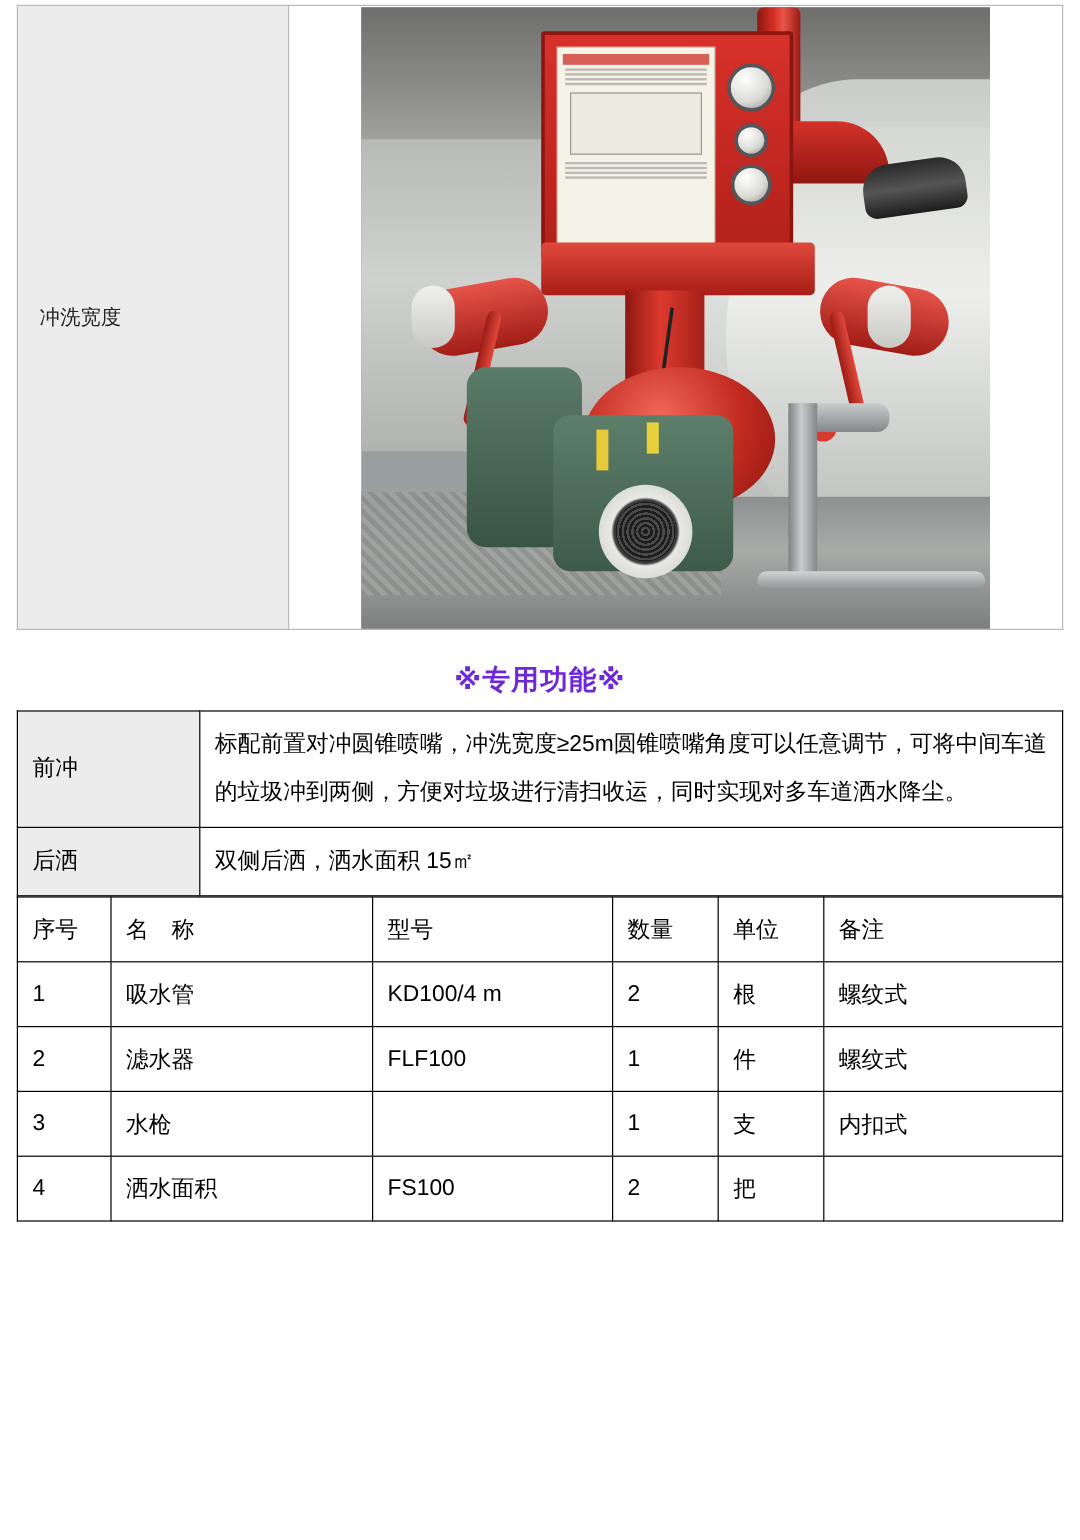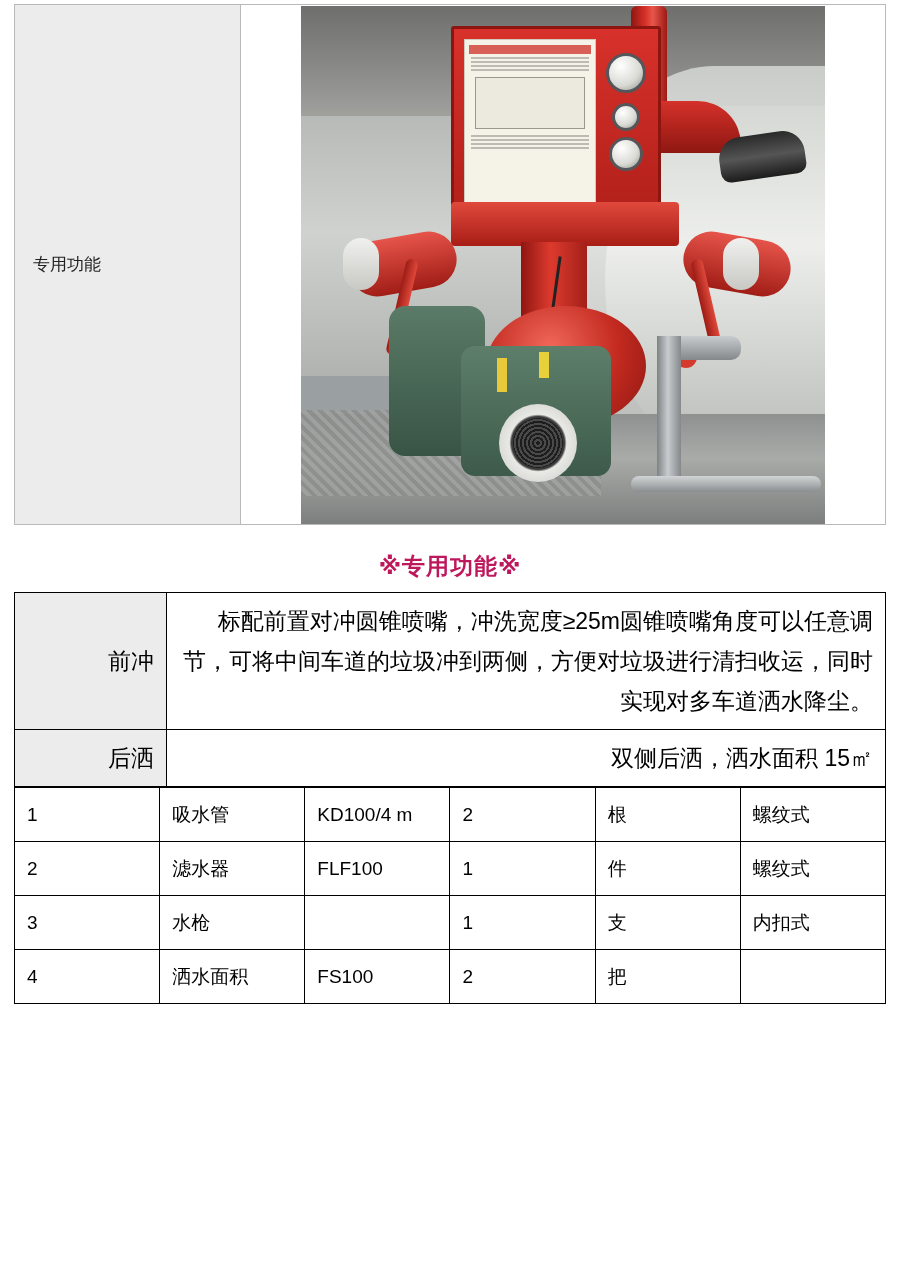--- a/index.html
+++ b/index.html
@@ -239,40 +239,40 @@
   }
   .ph-cable {
     position: absolute; left: 250px; top: 250px; width: 3px; height: 110px;
     background: #222;
     transform: rotate(8deg);
   }
 
   
   .section-title {
     text-align: center;
-    color: #be185d;
+    color: #6d28d9;
     font-size: 23px;
     font-weight: bold;
     margin: 26px 0 10px 0;
     letter-spacing: 1px;
   }
 
   
   table.grid {
     width: 872px;
     border-collapse: collapse;
     table-layout: fixed;
   }
   table.grid td, table.grid th {
     border: 1px solid #000;
     padding: 8px 12px;
-    font-size: 23px;
+    font-size: 19px;
     line-height: 40px;
     vertical-align: middle;
-    text-align: right;
+    text-align: left;
     font-weight: normal;
   }
   .fn-label {
     width: 152px;
     background: #ececec;
     text-align: left;
     padding-left: 16px;
   }
   .fn-text { background: #fff; }
 
@@ -301,21 +301,21 @@
   .c-note  { width: auto; }
 </style>
 </head>
 <body>
 
 <div class="page">
 
   <table class="showcase">
     <tbody>
         <tr>
-      <td class="label-cell">专用功能</td>
+      <td class="label-cell">冲洗宽度</td>
       <td class="img-cell">
         <div class="photo">
           <div class="ph-wallTop"></div>
           <div class="ph-wallMid"></div>
           <div class="ph-tank"></div>
           <div class="ph-tank2"></div>
           <div class="ph-floor"></div>
           <div class="ph-plate"></div>
           <div class="ph-pipeRed"></div>
           <div class="ph-pipeElbow"></div>
@@ -375,20 +375,28 @@
     <tr>
       <td class="fn-label">后洒</td>
       <td class="fn-text">双侧后洒，洒水面积 15㎡</td>
     </tr>
   </tbody>
     </table>
 
 
   <table class="eq">
     <tbody>
+        <tr>
+      <th class="c-no">序号</th>
+      <th class="c-name">名　称</th>
+      <th class="c-model">型号</th>
+      <th class="c-qty">数量</th>
+      <th class="c-unit">单位</th>
+      <th class="c-note">备注</th>
+    </tr>
     <tr>
       <td>1</td>
       <td>吸水管</td>
       <td>KD100/4 m</td>
       <td>2</td>
       <td>根</td>
       <td>螺纹式</td>
     </tr>
     <tr>
       <td>2</td>

